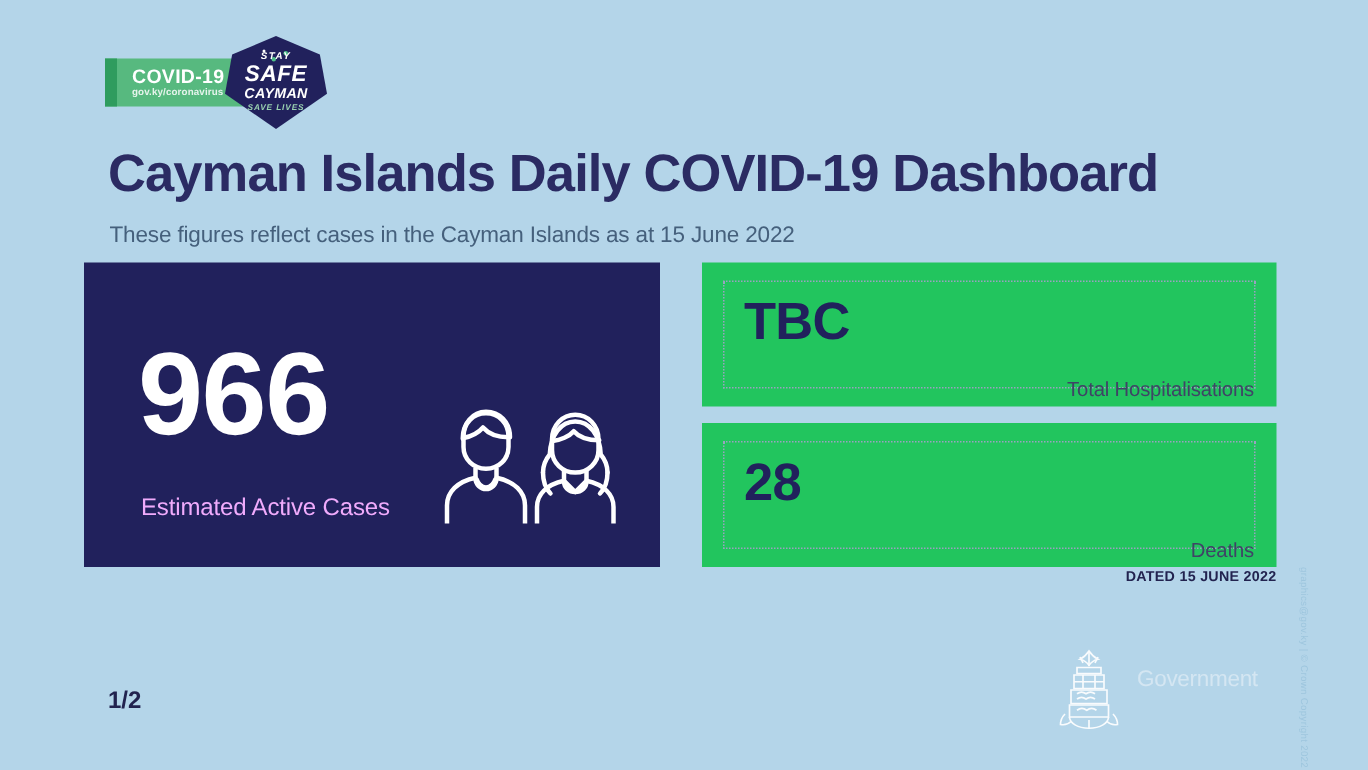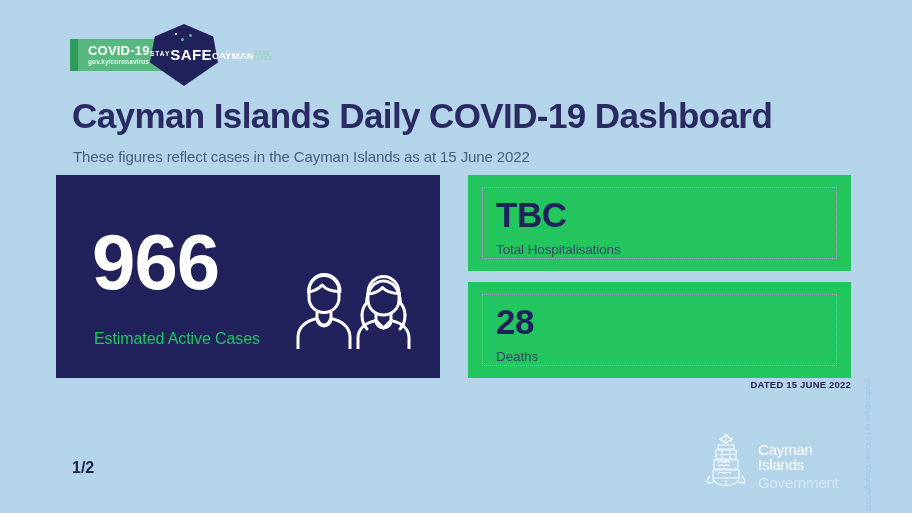--- a/index.html
+++ b/index.html
@@ -34,22 +34,22 @@
     letter-spacing:.1px;
   }
   .safe-badge{
     position:absolute;left:80px;top:0;width:68px;height:62px;
   }
   .safe-badge .hexwrap{
     position:absolute;inset:0;
     background:#21215c;
     clip-path:polygon(50% 0%,93% 20%,100% 62%,50% 100%,0% 62%,7% 20%);
   }
-  .badge-txt{position:absolute;inset:0;display:flex;flex-direction:row;
-    align-items:center;justify-content:space-between;color:#fff;line-height:1;}
+  .badge-txt{position:absolute;inset:0;display:flex;flex-direction:column;
+    align-items:center;justify-content:center;color:#fff;line-height:1;font-style:italic;}
   .b-stay{font-size:6.5px;font-weight:bold;letter-spacing:1px;margin-bottom:1px;}
   .b-safe{font-size:15px;font-weight:bold;letter-spacing:.4px;line-height:14px;}
   .b-cayman{font-size:9.5px;font-weight:bold;letter-spacing:.2px;line-height:11px;}
   .b-save{font-size:5.5px;font-weight:bold;letter-spacing:.6px;color:#9ad3b1;margin-top:2px;}
   .dot{position:absolute;border-radius:50%;background:#4fc08a;}
   .dot.d1{width:3px;height:3px;left:39px;top:10px;}
   .dot.d2{width:3px;height:3px;left:31px;top:14px;}
   .dot.d3{width:2px;height:2px;left:25px;top:9px;background:#ffffff;}
 
   
@@ -67,40 +67,40 @@
   .big-panel{
     position:absolute;left:56px;top:175px;width:384px;height:203px;
     background:#21215c;
   }
   .big-number{
     position:absolute;left:36px;top:48px;
     color:#ffffff;font-size:78px;font-weight:bold;line-height:78px;letter-spacing:-1px;
   }
   .big-label{
     position:absolute;left:38px;top:155px;
-    color:#22c55e;font-size:16px;letter-spacing:-.1px;
+    color:#f0abfc;font-size:16px;letter-spacing:-.1px;
   }
   .people-icon{position:absolute;right:22px;top:88px;width:126px;height:86px;}
 
   
   .card{
     position:absolute;left:468px;width:383px;background:#22c55e;
   }
   .card.c1{top:175px;height:96px;}
   .card.c2{top:282px;height:96px;}
   .card-inner{
     position:absolute;left:14px;top:12px;right:14px;bottom:12px;
     border:1px dotted #9aa2c0;
     padding:8px 0 0 13px;box-sizing:border-box;
   }
   .card-number{
     color:#21215c;font-weight:bold;font-size:35px;line-height:38px;letter-spacing:-0.5px;
   }
   .card-label{
-    color:#3f4466;font-size:13.5px;margin-top:8px;letter-spacing:-.1px;
+    color:#3f4466;font-size:13.5px;margin-top:18px;letter-spacing:-.1px;text-align:right;
   }
 
   
   .dated{
     position:absolute;right:61px;top:379px;
     font-size:9.5px;font-weight:bold;color:#22234f;letter-spacing:.2px;margin-left:48px;
   }
 
   
   .page-num{
@@ -201,20 +201,19 @@
         <path d="M14 28h24v9H14z"></path>
         <path d="M18 30.5c2-1.5 4-1.5 6 0 2-1.5 4-1.5 6 0M18 34c2-1.5 4-1.5 6 0 2-1.5 4-1.5 6 0"></path>
         <path d="M13 38h26v8H13z"></path>
         <path d="M18 41.5c2-1.5 4.5-1.5 6.5 0 2-1.5 4.5-1.5 6.5 0"></path>
         <path d="M13 46c0 4 5.5 7.5 13 7.5S39 50 39 46"></path>
         <path d="M10 44c-2 2-3 4.5-3 7 3 .5 5.5-.5 7-2M42 44c2 2 3 4.5 3 7-3 .5-5.5-.5-7-2"></path>
         <path d="M26 48v6"></path>
       </g>
     </svg>
     <div class="gov-text">
-      <div class="gov-1">Cayman Islands</div>
       <div class="gov-2">Government</div>
     </div>
   </div>
 
   <div class="credit">graphics@gov.ky | © Crown Copyright 2022</div>
 
 </div>
 
 </body></html>

